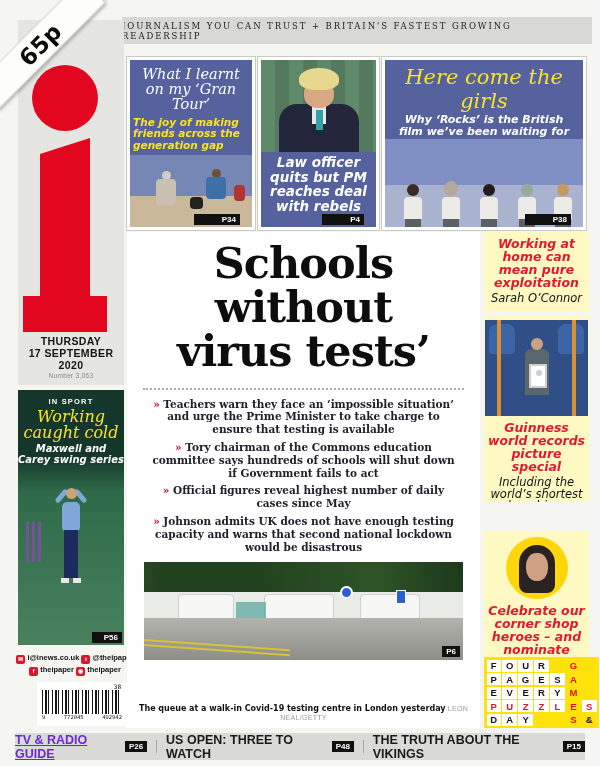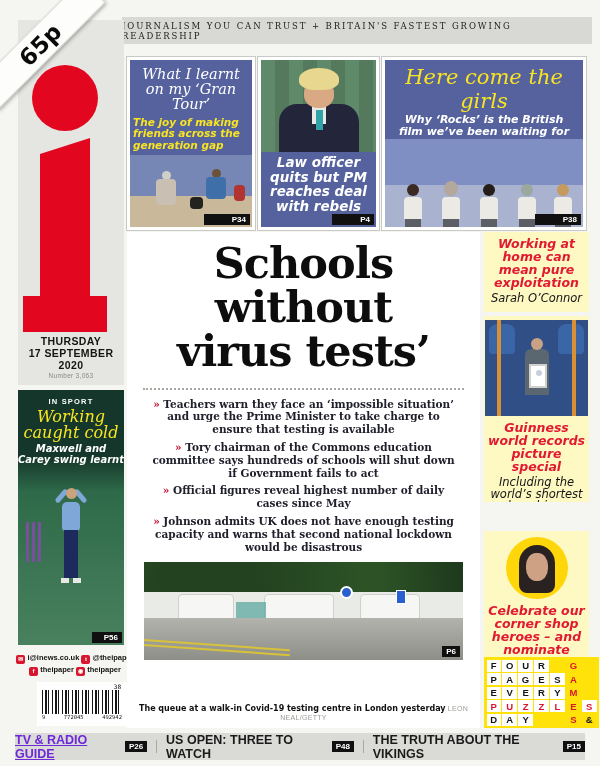--- a/index.html
+++ b/index.html
@@ -21,21 +21,21 @@
     border:1px solid #d8d8d4; box-shadow:0 2px 4px rgba(0,0,0,.3); transform:rotate(-45deg);
     display:flex; align-items:center; justify-content:center; z-index:5;
     font-family:"DejaVu Sans", sans-serif; font-weight:bold; font-size:23px; color:#0a0a0a; }
 
   
   .promo { position:absolute; top:57px; background:#55629d; border:3px solid #fff;
     outline:1px solid #c9c9c5; height:173px; overflow:hidden; }
   .promo1 { left:127px; width:128px; }
   .promo2 { left:258px; width:121px; }
   .promo3 { left:382px; width:204px; }
-  .promo .pg { position:absolute; right:2px; bottom:2px; z-index:4;padding-left:28px; }
+  .promo .pg { position:absolute; right:12px; bottom:2px; z-index:4;padding-left:28px; }
   .pg { background:#101010; color:#fff; font-weight:bold; font-size:8px; padding:1px 4px; display:inline-block; }
   .serif-ital { font-family:"DejaVu Serif", serif; font-style:italic; }
   .sans-bi { font-family:"DejaVu Sans", sans-serif; font-weight:bold; font-style:italic; }
   .promo1 .t { color:#fff; font-size:14.5px; line-height:1.05; text-align:center; padding:7px 4px 2px; }
   .promo1 .s { color:#f8e422; font-size:10.5px; line-height:1.1; text-align:left; padding:2px 3px; }
   .promo2 .t { color:#fff; font-size:13.5px; line-height:1.08; text-align:center; padding:3px 2px; }
   .promo3 .t { color:#f8e422; font-size:21px; text-align:center; padding:5px 2px 1px; }
   .promo3 .s { color:#fff; font-size:11px; line-height:1.12; text-align:center; padding:0 10px; }
 
   
@@ -227,21 +227,21 @@
           <div class="sh"></div>
           <div class="sk"></div>
         </div>
     </div>
     <span class="pg">P38</span>
   </div>
 
   <div class="sport">
     <div class="k">IN SPORT</div>
     <div class="t serif-ital">Working caught cold</div>
-    <div class="s sans-bi">Maxwell and Carey swing learnt</div>
+    <div class="s sans-bi">Maxwell and Carey swing series</div>
     <div>
       <div class="stump" style="left:8px;"></div>
         <div class="stump" style="left:14px;"></div>
         <div class="stump" style="left:20px;"></div>
       <div class="arm" style="left:41px;top:98px;transform:rotate(40deg);"></div>
       <div class="arm" style="left:60px;top:98px;transform:rotate(-40deg);"></div>
       <div class="head" style="left:48px;top:98px;width:11px;height:11px;"></div>
       <div class="cricketer-torso"></div>
       <div class="cricketer-legs"></div>
       <div class="cricketer-shoe" style="left:43px;"></div>

